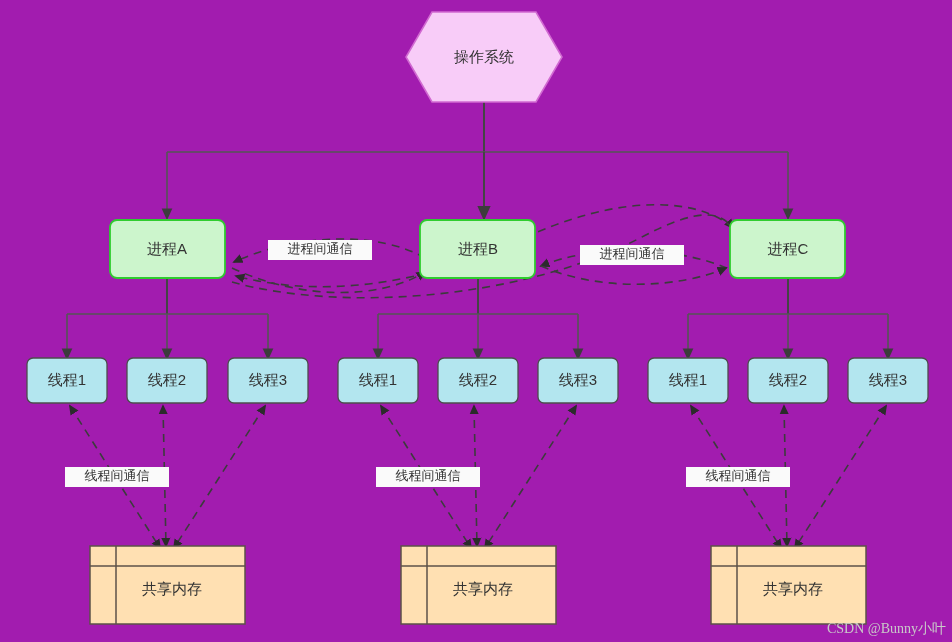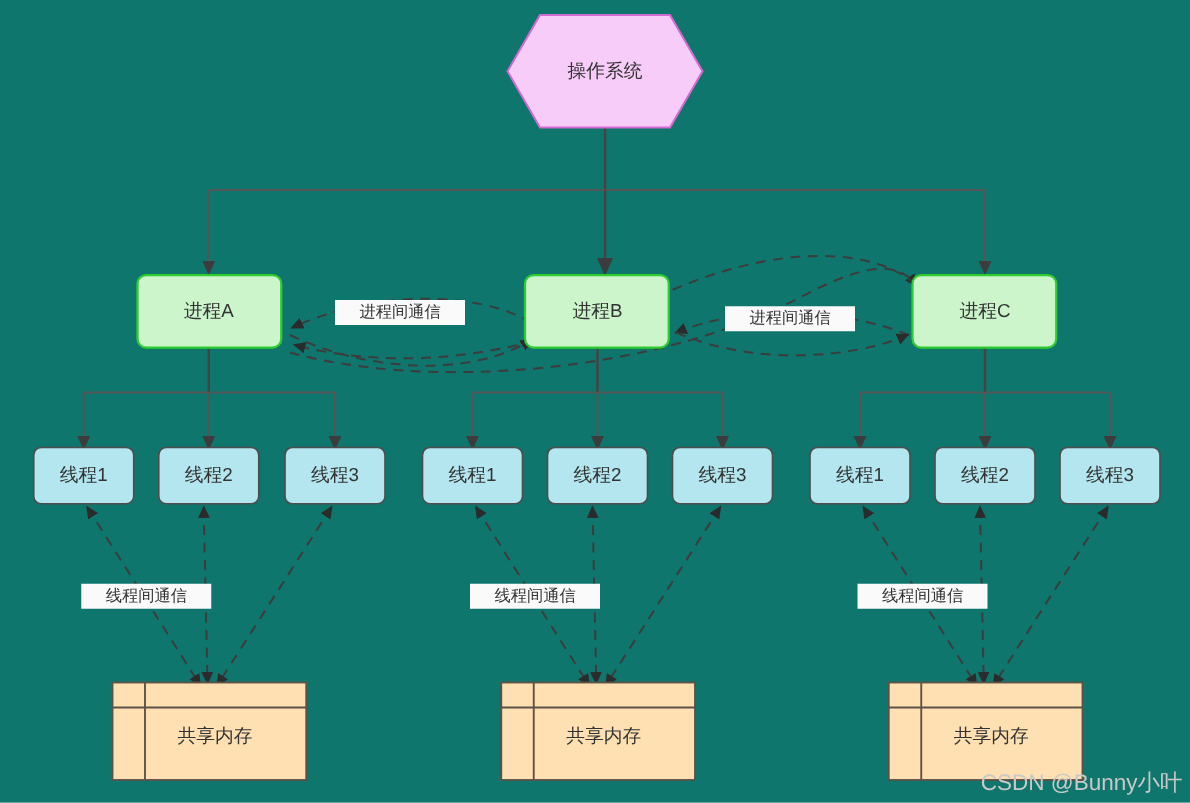--- a/index.html
+++ b/index.html
@@ -13,21 +13,21 @@
     height: 642px;
     position: relative;
     overflow: hidden;
     font-family: "Liberation Sans", "DejaVu Sans", sans-serif;
   }
   #diagram-root {
     position: absolute;
     inset: 0;
     width: 952px;
     height: 642px;
-    background: #0f766e;
+    background: #a21caf;
   }
   svg.layer {
     position: absolute;
     top: 0;
     left: 0;
     width: 952px;
     height: 642px;
     overflow: visible;
   }
   .node-label {
@@ -60,23 +60,23 @@
     stroke-width: 1.6;
     stroke-dasharray: 8 6;
   }
   .label-bg {
     fill: #fafafa;
   }
   .watermark {
     position: absolute;
     right: 6px;
     bottom: 4px;
-    font-size: 18px;
+    font-size: 14px;
     color: #c9c9c9;
-    font-family: Liberation Sans, sans-serif;
+    font-family: Liberation Serif, serif;
     white-space: nowrap;
     user-select: none;
   }
 </style>
 </head>
 <body>
 
 <div id="diagram-root">
 
   <svg class="layer" viewBox="0 0 952 642">

